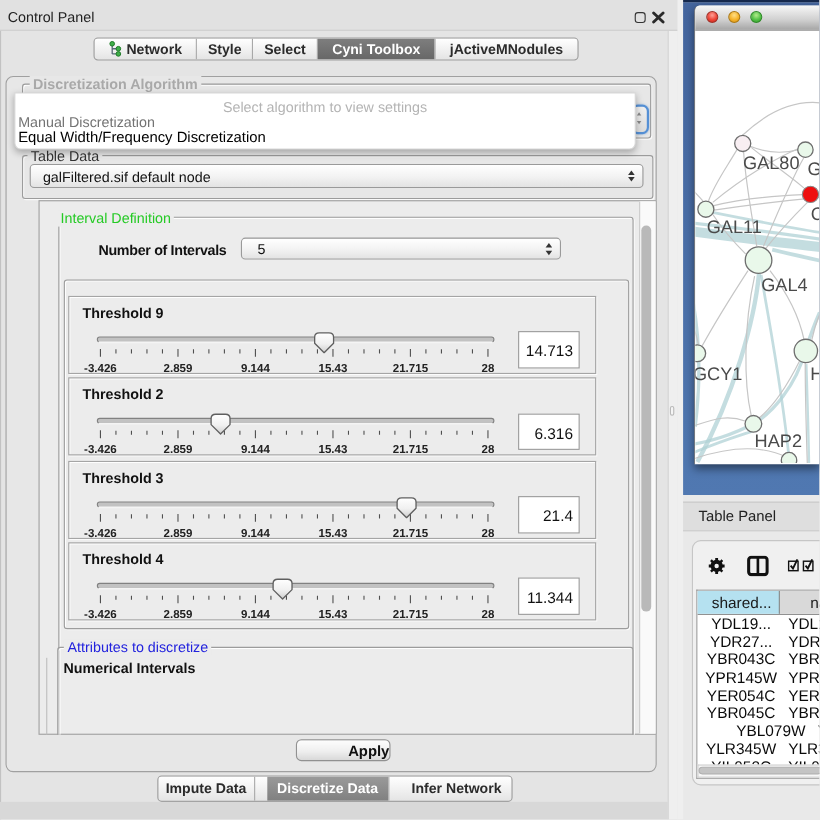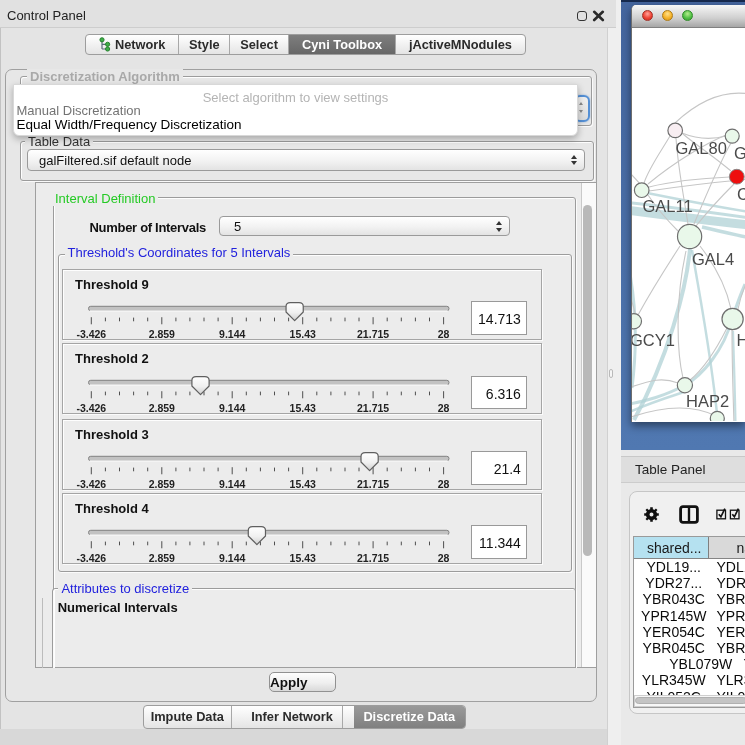--- a/index.html
+++ b/index.html
@@ -81,21 +81,20 @@
 <div class="gtitle" style="left:16px;top:8.3px;color:#25ca25;">Interval Definition</div>
 <div class="abs" style="left:53.5px;top:37.4px;font-size:13px;font-weight:bold;color:#111;letter-spacing:-0.3px;">Number of Intervals</div>
 <div class="combo" style="left:183px;top:32.8px;width:290.5px;height:20.4px;">
  <div style="padding:2.5px 0 0 14px;">5</div>
  <div class="ar" style="top:4.5px;">
         <div class="tri-u" style="margin-bottom:2.6px;"></div>
         <div class="tri-d"></div>
       </div>
 </div>
 <div class="group" style="left:22px;top:70.5px;width:514px;height:318px;"></div>
-<div class="gtitle" style="left:28.5px;top:62.3px;color:#2222dd;background:#ececec;">Threshold's Coordinates for 5 Intervals</div>
 <div class="tpanel" style="top:85.5px;">
       <div class="tlabel">Threshold 9</div>
       <svg class="abs" style="left:0;top:0;" width="480" height="73" viewBox="0 0 480 73">
         <defs>
           <linearGradient id="thg" x1="0" y1="0" x2="0" y2="1">
             <stop offset="0" stop-color="#ffffff"></stop>
             <stop offset="0.55" stop-color="#f0f0f0"></stop>
             <stop offset="1" stop-color="#cfcfcf"></stop>
           </linearGradient>
         </defs>
@@ -181,28 +180,28 @@
       </svg>
       <div class="vbox">11.344</div>
     </div>
 
  <div class="group" style="left:15.5px;top:404.5px;width:524px;height:120px;"></div>
  <div class="abs" style="left:6px;top:415px;width:1px;height:70px;background:#bcbcbc;"></div>
  <div class="gtitle" style="left:22.4px;top:397.5px;color:#2222dd;">Attributes to discretize</div>
  <div class="abs" style="left:21.7px;top:417px;font-size:13px;font-weight:bold;color:#111;">Numerical Intervals</div>
 </div>
 
-<div class="abs" style="left:269px;top:671.5px;width:67px;height:20.5px;border:1px solid #919191;border-radius:5px;
+<div class="abs" style="left:269px;top:671.5px;width:86px;height:20.5px;border:1px solid #919191;border-radius:5px;
  background:linear-gradient(#fdfdfd,#efefef 55%,#d9d9d9);font-size:13.5px;font-weight:bold;color:#111;
- text-align:left;padding-top:2px;">Apply</div>
+ text-align:right;padding-top:2px;">Apply</div>
 
 <div class="tabstrip" style="left:143px;top:704.5px;width:323px;height:24px;gap:11px;">
  <div class="tab" style="width:94.5px;">Impute Data</div>
+ <div class="tab tabsel" style="width:120.5px;background:linear-gradient(#9a9a9a,#808080);">Discretize Data</div>
  <div class="tab" style="width:108px;">Infer Network</div>
- <div class="tab tabsel" style="width:120.5px;background:linear-gradient(#9a9a9a,#808080);">Discretize Data</div>
 </div>
 <div class="abs" style="left:0;top:729px;width:607px;height:16px;background:#d8d8d8;"></div>
 <div class="abs" style="left:609px;top:369px;width:4px;height:9px;border:1px solid #b9b9b9;border-radius:2px;background:#f5f5f5;"></div>
 <div class="abs" style="left:616px;top:0;width:5px;height:745px;background:#efefef;"></div>
 
 <div class="abs" style="left:621px;top:0;width:124px;height:450px;
  background:linear-gradient(#44659e,#5078b1);border-top:2px solid #16294d;"></div>
 
 <div class="abs" style="left:631px;top:4.5px;width:114px;height:417px;border-radius:5px 0 0 0;
  box-shadow:0 4px 8px rgba(0,0,0,0.45);background:#fff;border-left:1px solid #6e6e6e;overflow:hidden;">

